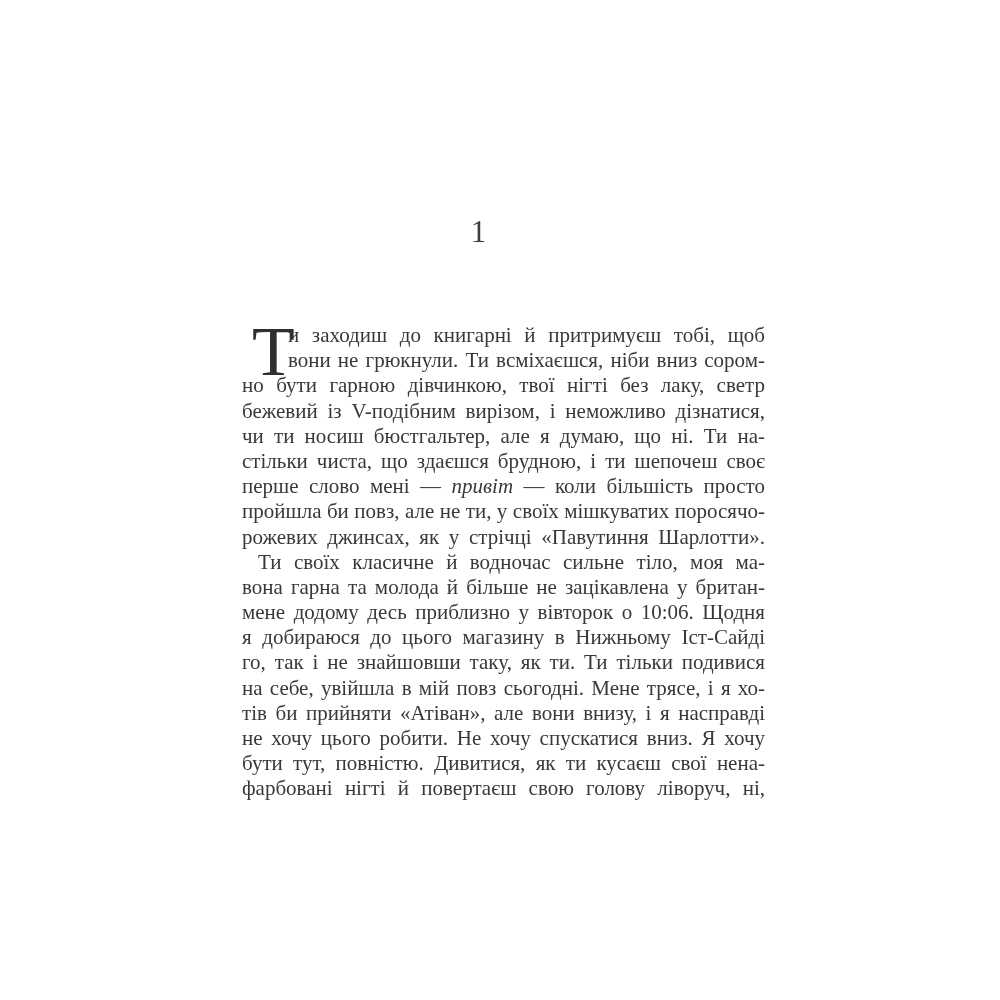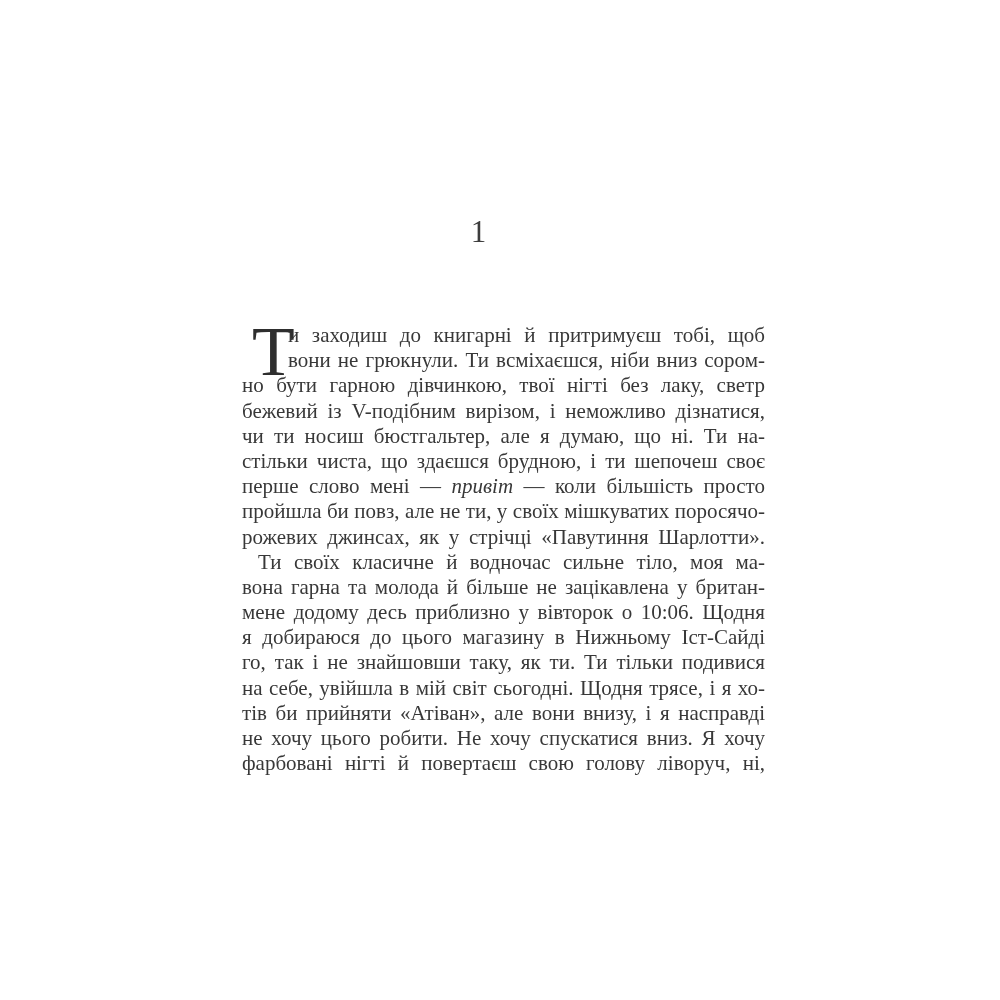--- a/index.html
+++ b/index.html
@@ -75,18 +75,19 @@
       <div class="line">чи ти носиш бюстгальтер, але я думаю, що ні. Ти на-</div>
       <div class="line">стільки чиста, що здаєшся брудною, і ти шепочеш своє</div>
       <div class="line"><span>перше слово мені — </span><span class="it">привіт</span><span> — коли більшість просто</span></div>
       <div class="line">пройшла би повз, але не ти, у своїх мішкуватих поросячо-</div>
       <div class="line">рожевих джинсах, як у стрічці «Павутиння Шарлотти».</div>
       <div class="line first-indent">Ти своїх класичне й водночас сильне тіло, моя ма-</div>
       <div class="line">вона гарна та молода й більше не зацікавлена у британ-</div>
       <div class="line">мене додому десь приблизно у вівторок о 10:06. Щодня</div>
       <div class="line">я добираюся до цього магазину в Нижньому Іст-Сайді</div>
       <div class="line">го, так і не знайшовши таку, як ти. Ти тільки подивися</div>
-      <div class="line">на себе, увійшла в мій світ сьогодні. Щодня трясе, і я хо-</div>
+      <div class="line">на себе, увійшла в мій повз сьогодні. Мене трясе, і я хо-</div>
       <div class="line">тів би прийняти «Атіван», але вони внизу, і я насправді</div>
       <div class="line">не хочу цього робити. Не хочу спускатися вниз. Я хочу</div>
+      <div class="line">бути тут, повністю. Дивитися, як ти кусаєш свої нена-</div>
       <div class="line">фарбовані нігті й повертаєш свою голову ліворуч, ні,</div>
     </div>
 </div>
 
 </body></html>

